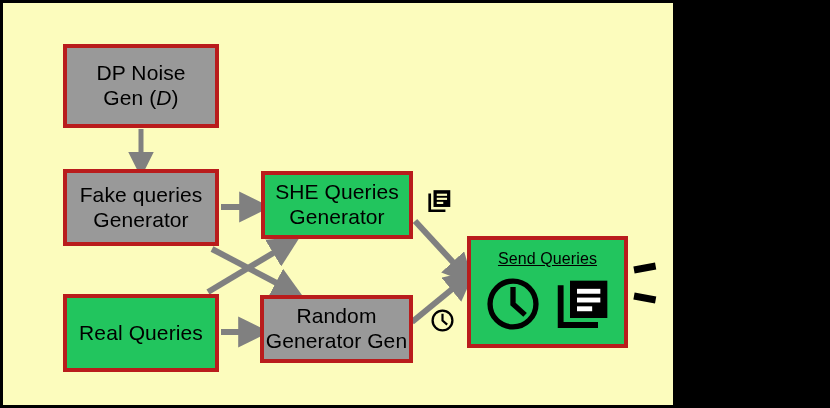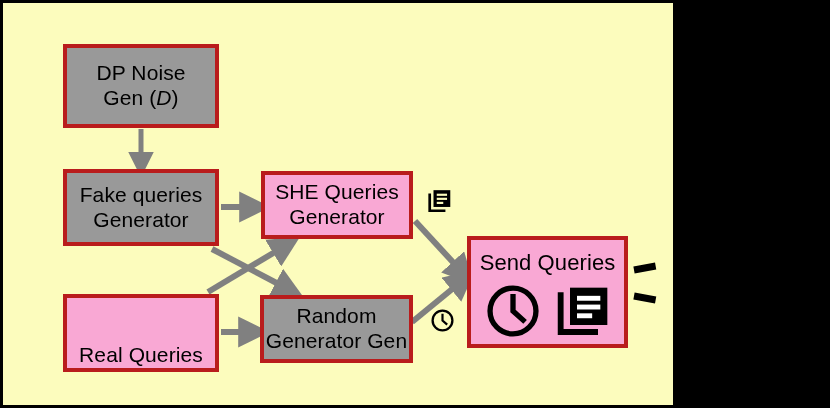--- a/index.html
+++ b/index.html
@@ -43,34 +43,34 @@
     flex-direction: column;
     align-items: center;
     justify-content: center;
     text-align: center;
     color: #000000;
     font-size: 21px;
     line-height: 1.18;
     letter-spacing: 0.1px;
   }
   .node.gray  { background: #999999; }
-  .node.white { background: #f9a8d4; }
+  .node.white { background: #22c55e; }
   .node .line { display: block; white-space: nowrap; }
   .node .line em { font-style: italic; }
 
   
   #node-dp-noise        { left: 63px;  top: 44px;  width: 156px; height: 84px; }
   #node-fake-queries    { left: 63px;  top: 169px; width: 156px; height: 77px; }
   #node-she-queries     { left: 261px; top: 171px; width: 152px; height: 68px; }
-  #node-real-queries    { left: 63px;  top: 294px; width: 156px; height: 78px; justify-content: flex-end; }
+  #node-real-queries    { left: 63px;  top: 294px; width: 156px; height: 78px; }
   #node-random-schedule { left: 260px; top: 295px; width: 153px; height: 68px; align-items: center; }
   #node-send-queries    { left: 467px; top: 236px; width: 161px; height: 112px;
                           justify-content: flex-start; padding-top: 10px; }
 
-  #node-send-queries .send-label { font-size: 22px; margin-bottom: 2px; }
+  #node-send-queries .send-label { font-size: 16px; margin-bottom: 2px; text-decoration: underline; }
   .icon-row {
     display: flex;
     align-items: center;
     justify-content: center;
     gap: 14px;
     margin-top: 4px;
   }
 
   
   .float-icon {

